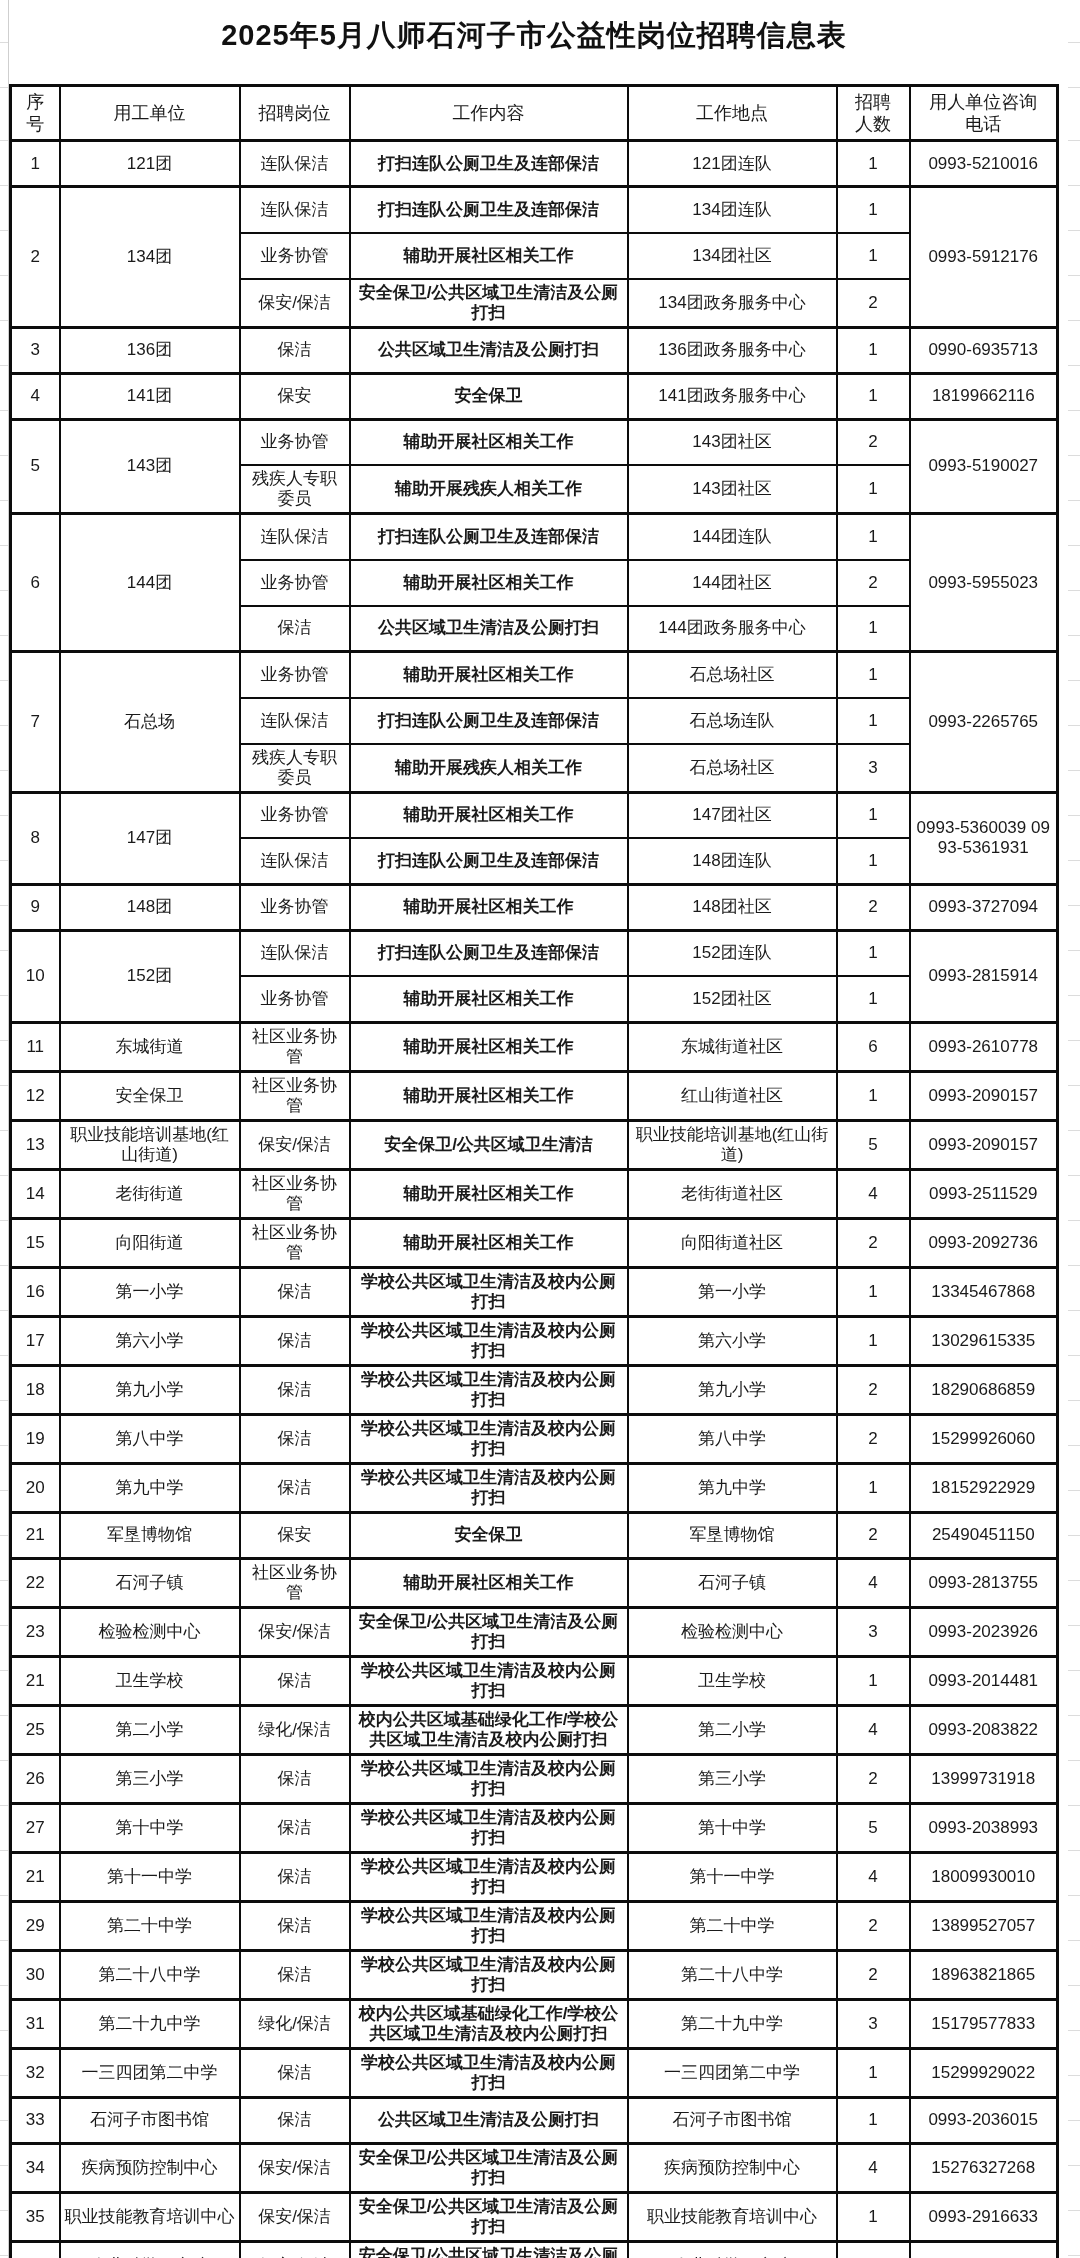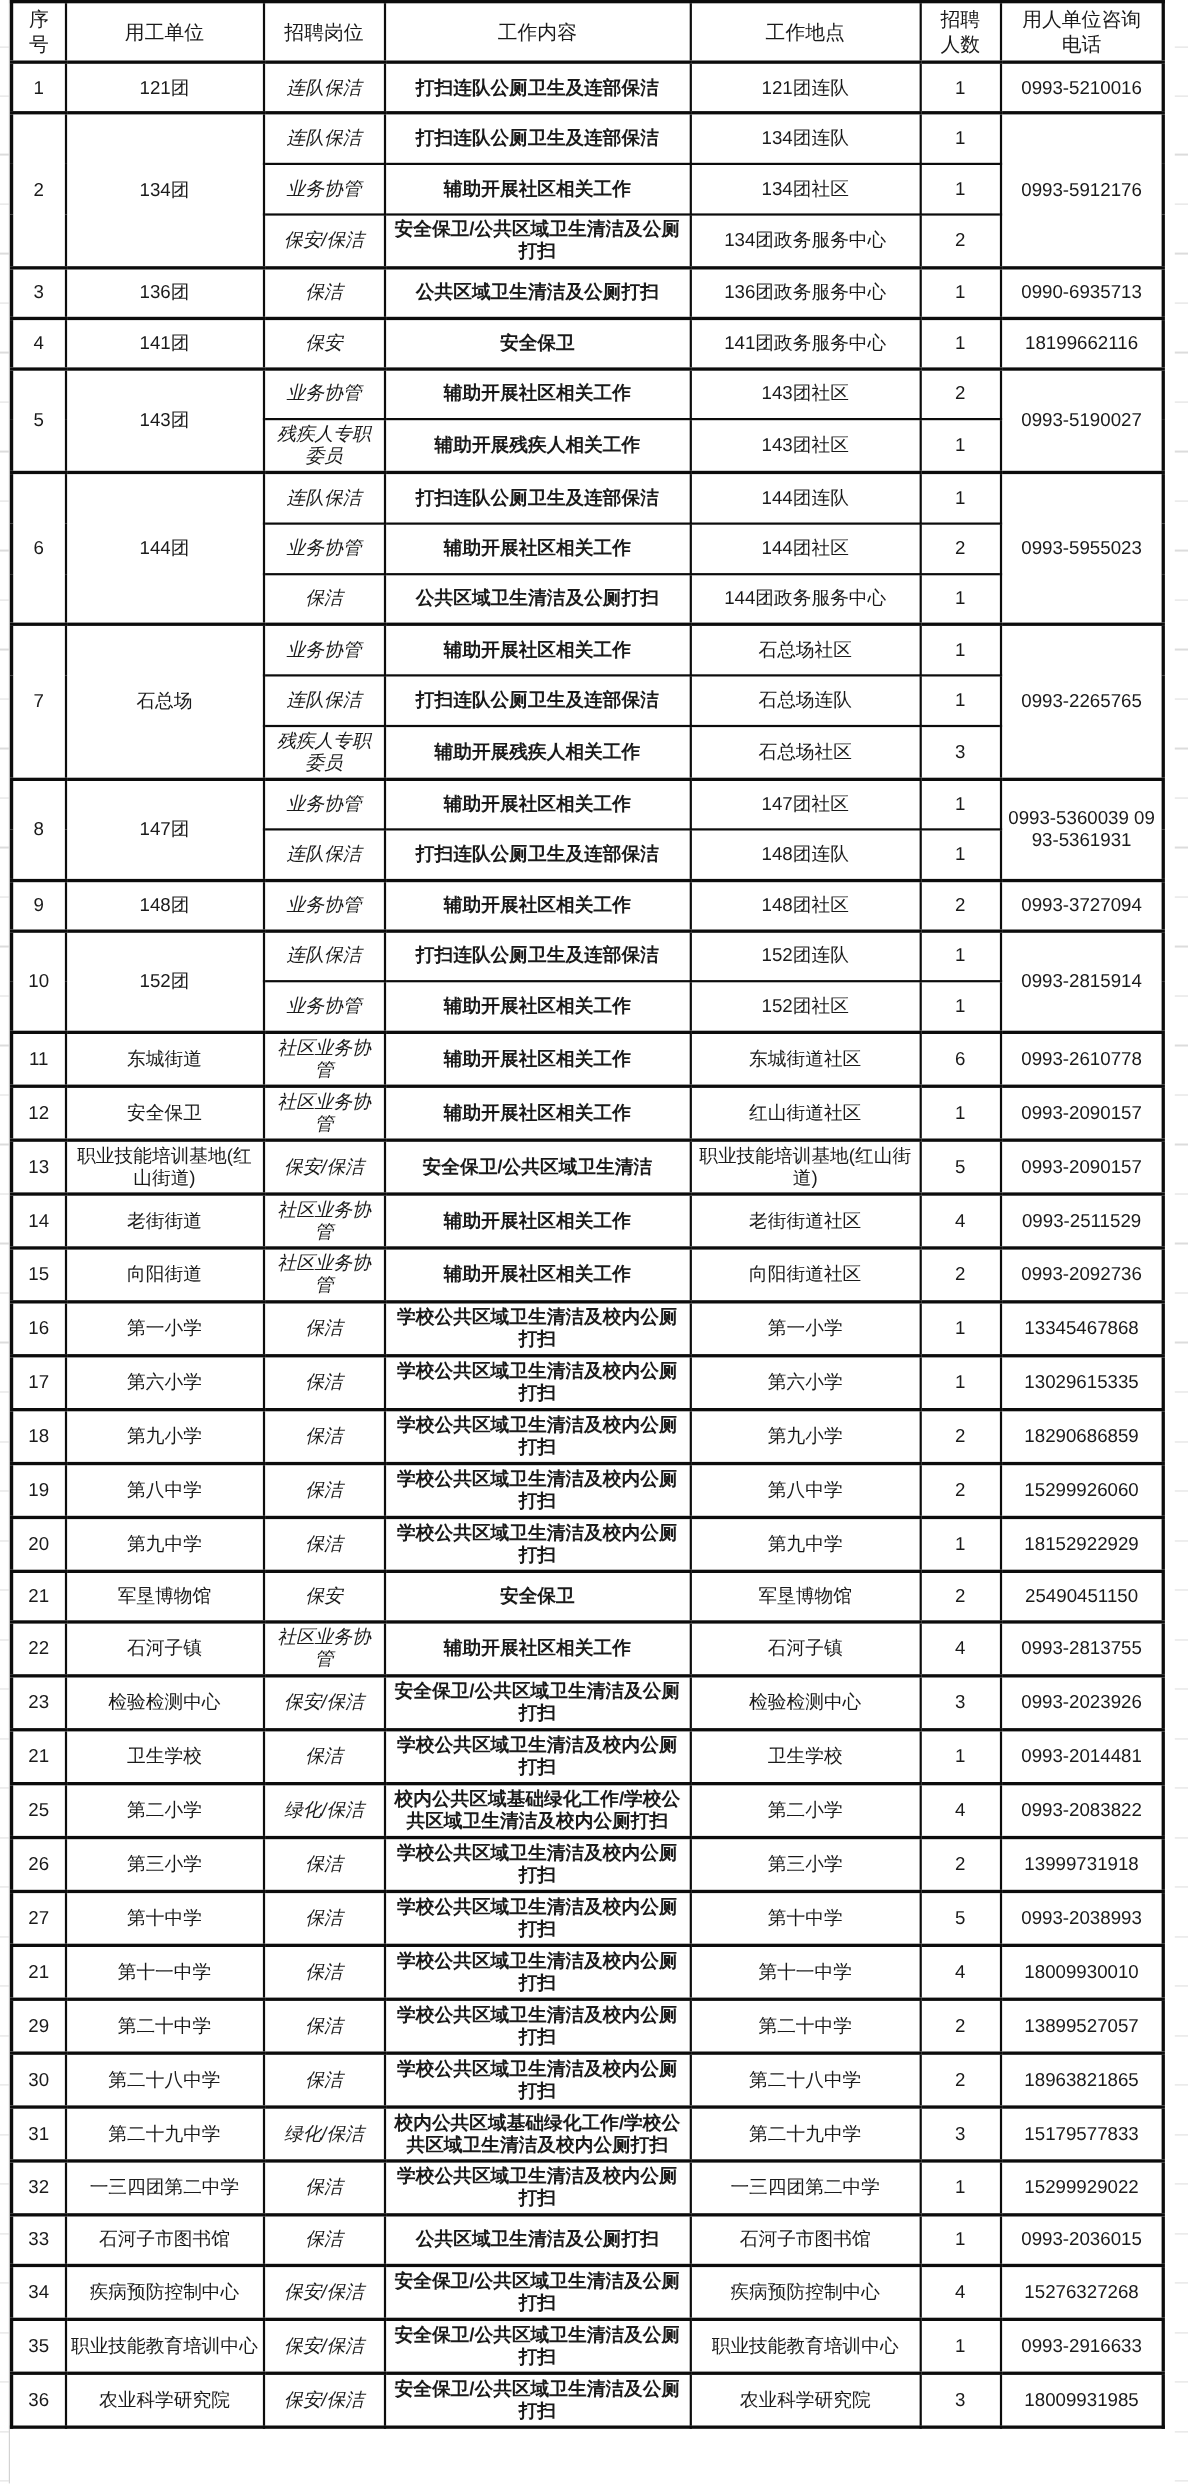--- a/index.html
+++ b/index.html
@@ -10,31 +10,32 @@
   .gutter-right{right:0;width:12px;}
   .content{position:absolute;left:9px;top:0;width:1050px;}
   .title{margin:16px 0 30px 0;text-align:center;font-size:29px;font-weight:700;color:#111;letter-spacing:1px;line-height:38px;}
   table.grid{border-collapse:collapse;table-layout:fixed;width:1049px;border:3px solid #0c0c0c;}
   table.grid th,table.grid td{border:2px solid #0c0c0c;text-align:center;vertical-align:middle;overflow:hidden;word-break:break-all;}
   table.grid th{font-size:18px;font-weight:400;line-height:22px;padding:2px 12px;height:48px;}
   table.grid td{font-size:17px;line-height:20px;padding:3px 4px;}
   table.grid thead th{border-bottom-width:3px;}
   tr.leaf{height:46px;}
   tr.group-start td{border-top-width:3px;}
-  td.c-pos{padding:3px 2px;font-style:italic;}
+  td.c-pos{padding:3px 2px;}
   td.c-content{padding:3px 10px;font-weight:bold;}
   td.c-phone{padding:3px 3px;}
 </style>
 </head>
 <body>
 
 <div class="page">
   <div class="gutter gutter-left"></div>
   <div class="gutter gutter-right"></div>
   <div class="content">
+    <h1 class="title">2025年5月八师石河子市公益性岗位招聘信息表</h1>
     <table class="grid">
       <colgroup>
         <col style="width:49px">
           <col style="width:180px">
           <col style="width:110px">
         <col style="width:278px">
           <col style="width:209px">
           <col style="width:73px">
           <col style="width:148px">
       </colgroup>

